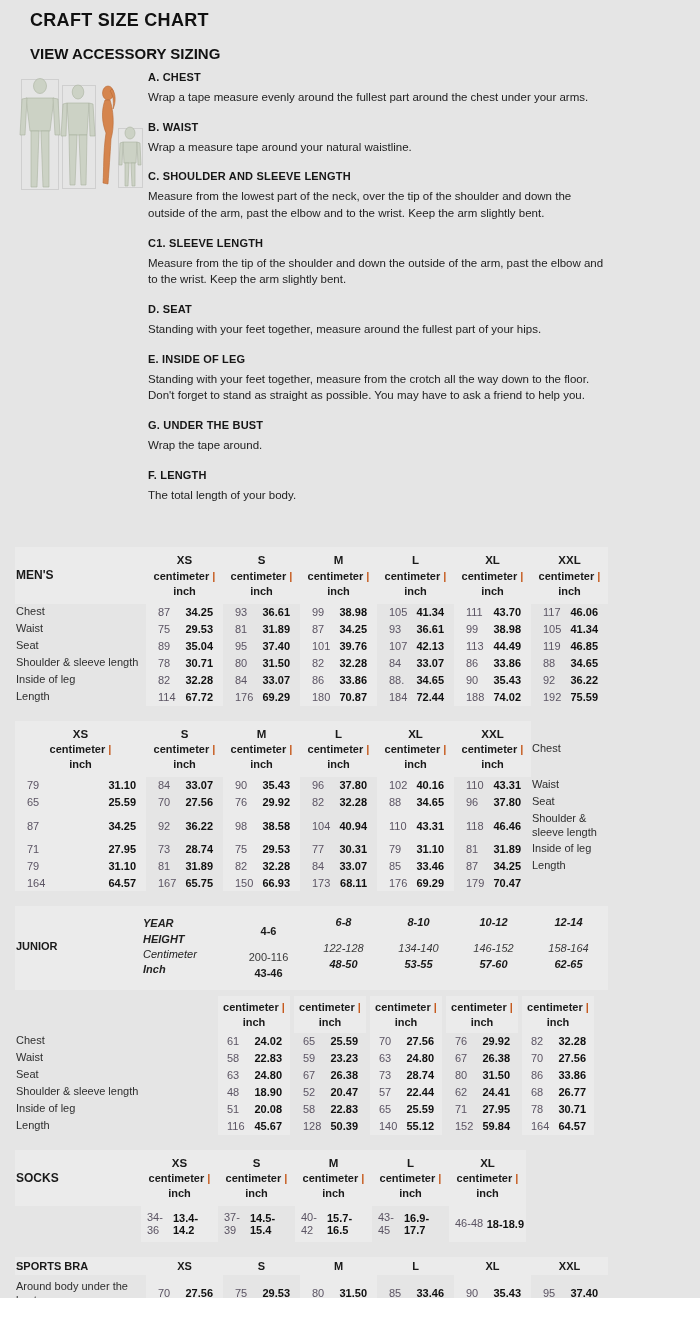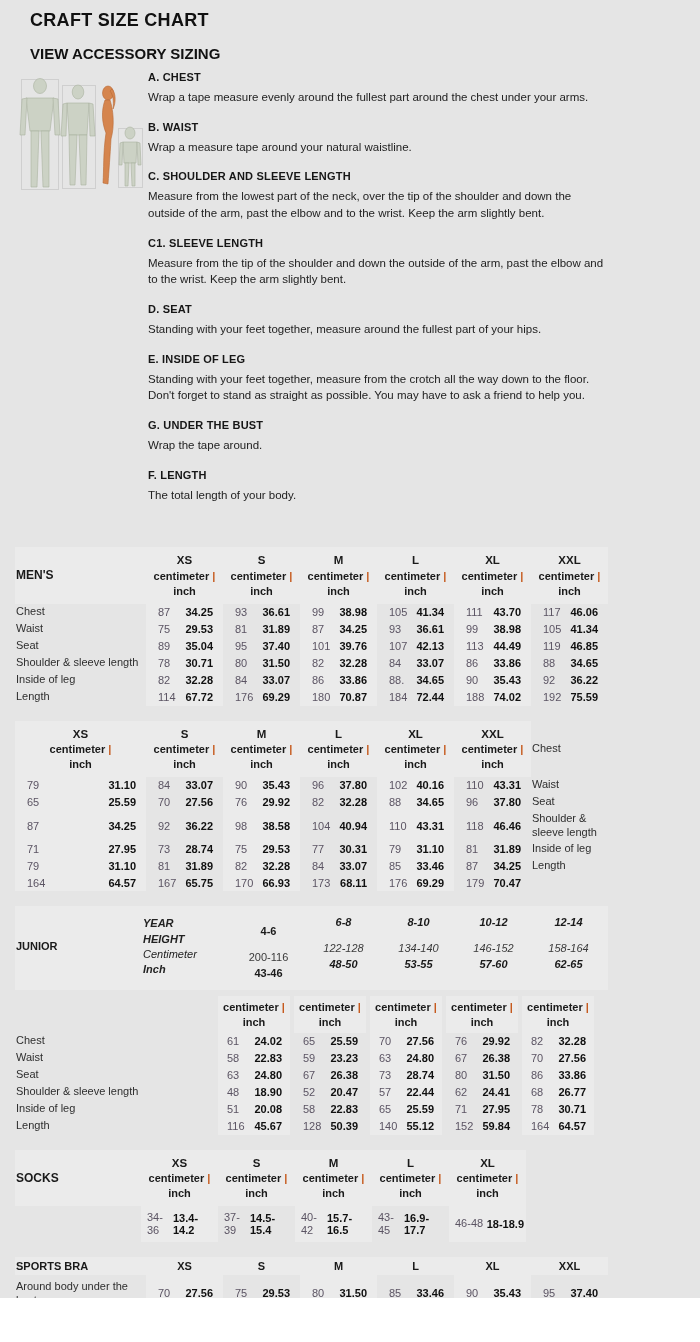--- a/index.html
+++ b/index.html
@@ -481,21 +481,21 @@
         <div class="row-label">Length</div>
         <div class="cell stripe">
           <span class="cm">164</span>
           <span class="in">64.57</span>
         </div>
         <div class="cell">
           <span class="cm">167</span>
           <span class="in">65.75</span>
         </div>
         <div class="cell stripe">
-          <span class="cm">170</span>
+          <span class="cm">150</span>
           <span class="in">66.93</span>
         </div>
         <div class="cell">
           <span class="cm">173</span>
           <span class="in">68.11</span>
         </div>
         <div class="cell stripe">
           <span class="cm">176</span>
           <span class="in">69.29</span>
         </div>

